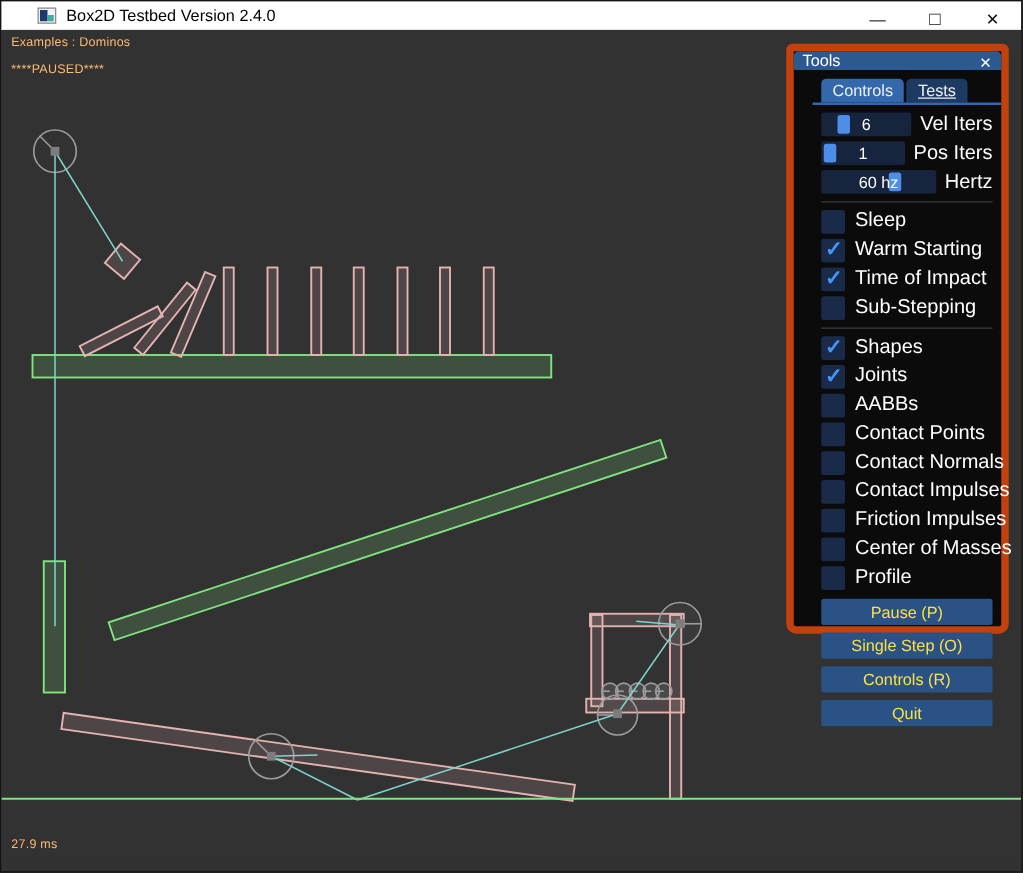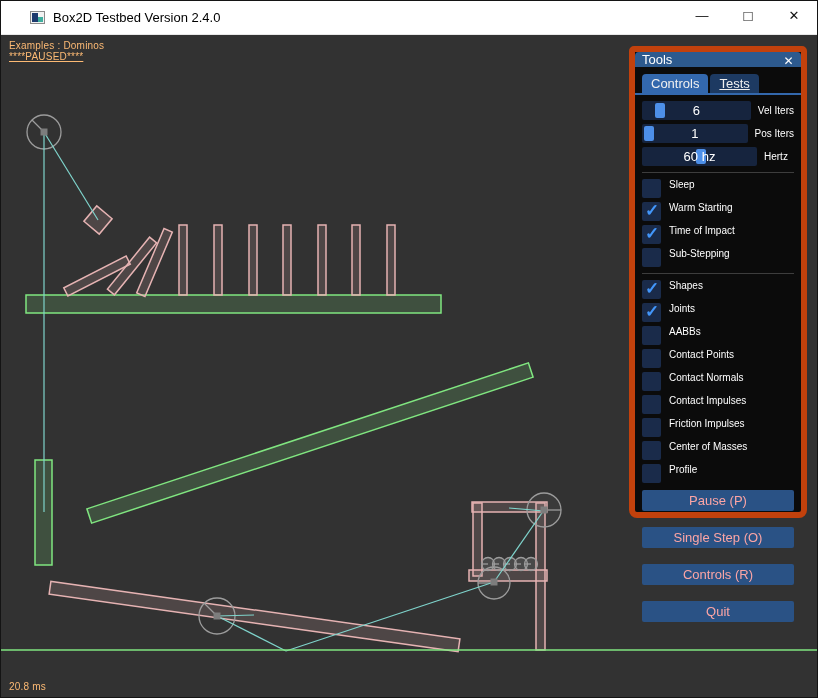--- a/index.html
+++ b/index.html
@@ -1,65 +1,65 @@
 <!DOCTYPE html>
 <html><head>
 <meta charset="utf-8">
 <style>
   * { margin:0; padding:0; box-sizing:border-box; }
   body { background:#1e1e1e; font-family:"Liberation Sans", sans-serif; }
   .window { position:relative; width:818px; height:698px; border:1px solid #141414; background:#323232; overflow:hidden; }
 
   
-  .titlebar { position:relative; height:34px; background:#ffffff; display:flex; align-items:center; border-bottom:1px solid #e8e8e8; }
+  .titlebar { position:relative; height:23px; background:#ffffff; display:flex; align-items:center; border-bottom:1px solid #e8e8e8; }
   .app-icon { position:relative; width:15px; height:13px; margin-left:29px; background:#f2f2f2; border:1px solid #8a8a8a; }
   .app-icon .ic-left { position:absolute; left:1px; top:1px; width:6px; height:9px; background:#1c3a6e; }
   .app-icon .ic-teal { position:absolute; left:7px; bottom:1px; width:5px; height:5px; background:#3fae9e; }
   .win-title { margin-left:8px; font-size:13px; color:#000; }
   .win-controls { position:absolute; right:0; top:0; display:flex; height:29px; }
   .win-btn { width:46px; height:29px; display:flex; align-items:center; justify-content:center; font-size:13px; color:#111; cursor:default; }
   .win-btn.max { font-size:15px; }
 
   
   .canvas { position:relative; width:816px; height:667px; background:#323232; overflow:hidden; }
   .canvas svg { position:absolute; left:0; top:0; }
   .hud { position:absolute; left:8px; font-size:10px; color:#fdba74; letter-spacing:0.2px;text-align:right; }
   .hud-example { top:5px; }
-  .hud-paused { top:16px;text-decoration:underline; }
+  .hud-paused { top:26px; }
   .hud-time { bottom:10px; }
 
   
   .panel { position:absolute; left:628px; top:11px; width:178px; height:472px; background:rgba(9,9,9,0.96); border:6px solid #c2410c; border-radius:5px 5px 8px 8px; display:flex; flex-direction:column; }
   .panel-titlebar { position:relative; height:18px; background:#2d5a8e; border-radius:4px 4px 0 0; display:flex; align-items:center; }
   .panel-title { margin-left:7px; font-size:13px; color:#fff; }
   .panel-close { position:absolute; right:4px; top:0; width:17px; height:18px; display:flex; align-items:center; justify-content:center; color:#fff; font-size:12px; }
-  .panel-body { padding:6px 7px 0 7px; display:flex; flex-direction:column; }
+  .panel-body { padding:6px 7px 0 22px; display:flex; flex-direction:column; }
 
   .tabs { display:flex; margin-top:1px; }
   .tab { height:19px; line-height:19px; padding:0 9px; font-size:13px; color:#f0f0f0; border-radius:4px 4px 0 0; margin-right:2px; }
   .tab.active { background:#3368ad; }
   .tab.inactive { background:#1d3a62;text-decoration:underline; }
   .tab-underline { height:2px; background:#3368ad; margin:0 -7px 6px -7px; }
 
   .slider-row { display:flex; align-items:center; margin-bottom:4px; }
   .slider-box { position:relative; width:115px; height:19px; background:#16243e; border-radius:2px; }
   .slider-grab { position:absolute; top:2px; width:10px; height:15px; background:#4d8fe8; border-radius:2px; }
   .slider-val { position:absolute; left:0; top:0; width:100%; text-align:center; line-height:19px; font-size:13px; color:#fff; }
-  .row-label { margin-left:7px; font-size:10px; color:#fff; white-space:nowrap; }
+  .row-label { margin-left:7px; font-size:16px; color:#fff; white-space:nowrap; }
 
   .sep { height:1px; background:#3d3d3d; margin:2px 0 6px 0; }
 
   .cb-row { display:flex; height:19px; margin-bottom:4px; }
   .cb-box { position:relative; width:19px; height:19px; background:#1a2b4a; border-radius:2px; flex:none; }
   .cb-box .check { display:none; position:absolute; left:3px; top:-2px; font-size:17px; font-weight:bold; color:#4296fa; }
   .cb-box.checked .check { display:block; }
   .cb-row .row-label { margin-left:8px; }
 
   .btns { margin-top:3px; display:flex; flex-direction:column; }
-  .btn { height:21px; margin-bottom:16px; background:#2a5285; border-radius:2px; color:#fca5a5; font-size:13px; display:flex; align-items:center; justify-content:center;text-align:center; }
+  .btn { height:21px; margin-bottom:6px; background:#2a5285; border-radius:2px; color:#fde047; font-size:13px; display:flex; align-items:center; justify-content:center;text-align:center; }
 </style>
 </head>
 <body>
 
 <div class="window">
 
   <div class="titlebar">
     <span class="app-icon">
         <span class="ic-left"></span>
         <span class="ic-teal"></span>
@@ -166,21 +166,21 @@
         <rect x="212.5" y="577.5" width="7" height="7"></rect>
         <rect x="489.5" y="543.5" width="7" height="7"></rect>
         <rect x="539.5" y="471.5" width="7" height="7"></rect>
       </g>
 
       <line x1="0" y1="615" x2="818" y2="615" stroke="#80e680" stroke-width="1.5"></line>
     </svg>
 
     <div class="hud hud-example">Examples : Dominos</div>
     <div class="hud hud-paused">****PAUSED****</div>
-    <div class="hud hud-time">20.8 ms</div>
+    <div class="hud hud-time">27.9 ms</div>
 
     <div class="panel">
       <div class="panel-titlebar">
         <span class="panel-title">Tools</span>
         <span class="panel-close">
             <span>✕</span>
           </span>
       </div>
       <div class="panel-body">
 

